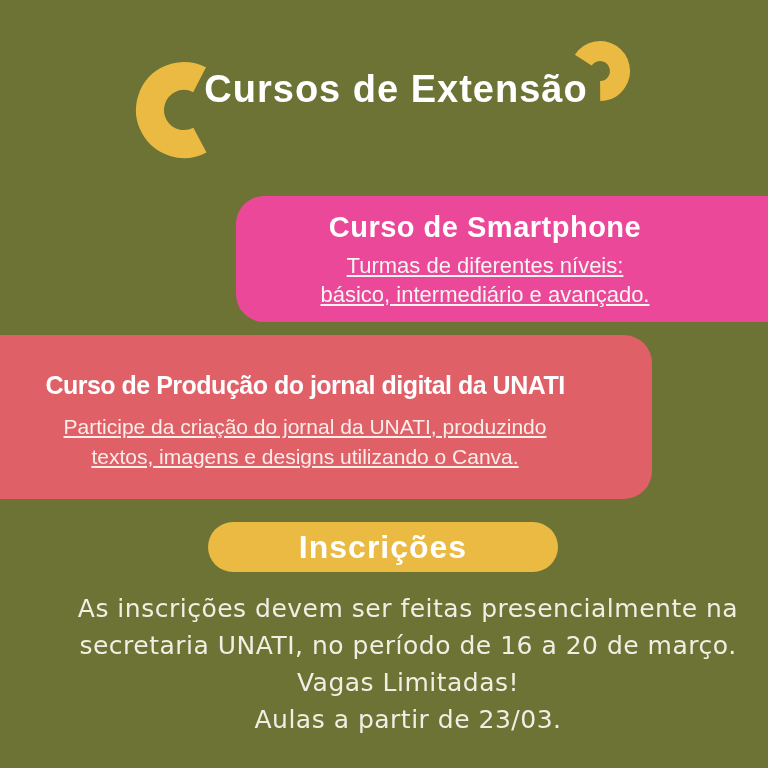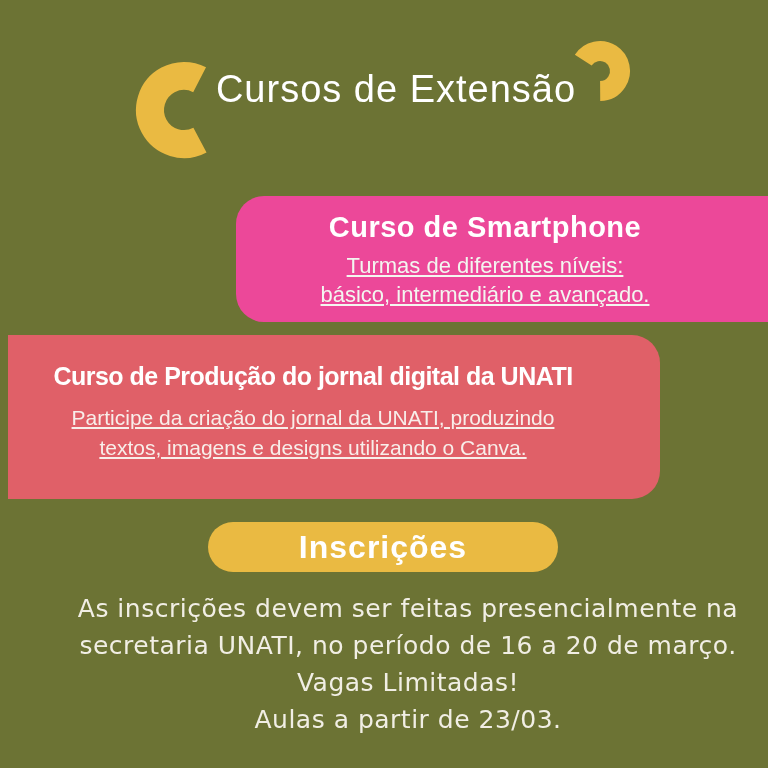--- a/index.html
+++ b/index.html
@@ -25,47 +25,47 @@
     position: absolute;
     top: 66px;
     left: 0;
     right: 0;
     z-index: 2;
     margin: 0;
     padding-left: 24px;
     text-align: center;
     font-size: 38px;
     line-height: 46px;
-    font-weight: normal;
+    font-weight: bold;
     letter-spacing: 1px;
     color: #ffffff;
   }
   .card {
     position: absolute;
     z-index: 2;
     box-sizing: border-box;
     text-align: center;
     color: #ffffff;
   }
   .card-smartphone {
     left: 236px;
     top: 172px;
     right: 0;
     height: 126px;
     border-radius: 28px 0 0 28px;
     padding: 14px 44px 0 10px;
     background-color: #8ebea3;
   }
   .card-jornal {
-    left: 8px;
+    left: 0;
     top: 335px;
     width: 652px;
     height: 164px;
     border-radius: 0 28px 28px 0;
-    padding: 26px 52px 0 10px;
+    padding: 35px 52px 0 10px;
     background-color: #e06068;
   }
   .card-title {
     margin: 0;
     font-weight: bold;
     color: #ffffff;
   }
   .card-smartphone .card-title {
     font-size: 29px;
     line-height: 34px;

